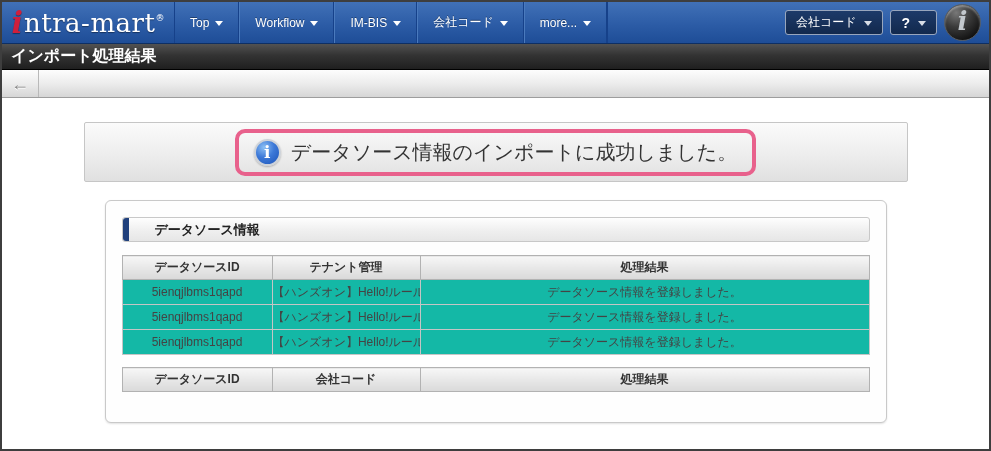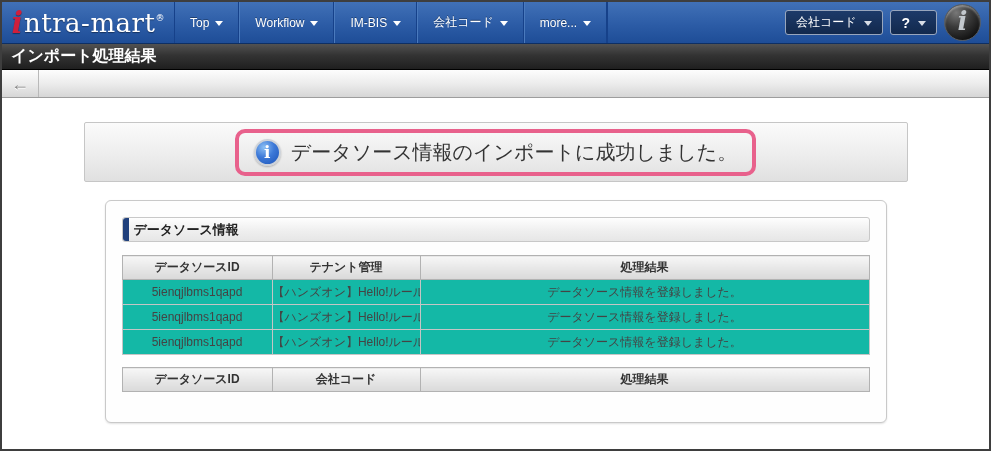--- a/index.html
+++ b/index.html
@@ -63,21 +63,21 @@
                border:2px solid #cdd2d9; box-shadow:0 1px 2px rgba(0,0,0,.25);
                display:flex; align-items:center; justify-content:center; }
   .info-icon i { font-family:"DejaVu Serif","Liberation Serif",serif; font-style:normal; font-weight:bold;
                  color:#fff; font-size:17px; line-height:1; }
   .msg-text { font-size:20px; color:#333; white-space:nowrap; }
 
   .panel { width:782px; margin:18px auto 0; background:#fefefe; border:1px solid #c9c9c9;
            border-radius:6px; box-shadow:0 1px 2px rgba(0,0,0,.12); padding:16px 16px 30px; }
   .panel-header { position:relative; height:25px; line-height:23px;
                   background:linear-gradient(180deg,#fefefe 0%,#efefef 55%,#e6e6e6 100%);
-                  border:1px solid #c8c8c8; border-radius:3px; padding-left:11px;
+                  border:1px solid #c8c8c8; border-radius:3px; padding-left:32px;
                   font-size:13px; font-weight:bold; color:#222; margin-bottom:13px; }
   .panel-accent { position:absolute; left:0; top:0; bottom:0; width:6px; background:#20407c;
                   border-radius:3px 0 0 3px; }
 
   table.tbl { width:100%; border-collapse:collapse; table-layout:fixed; }
   table.tbl th { height:24px; background:linear-gradient(180deg,#f7f7f7 0%,#e6e6e6 55%,#d9d9d9 100%);
                  border:1px solid #b2b2b2; font-size:12px; font-weight:bold; color:#333;
                  text-align:center; }
   table.tbl td { height:25px; background:#14b8a6; border:1px solid #c5c5c5; font-size:12px;
                  color:#444; text-align:center; white-space:nowrap; overflow:hidden; }

